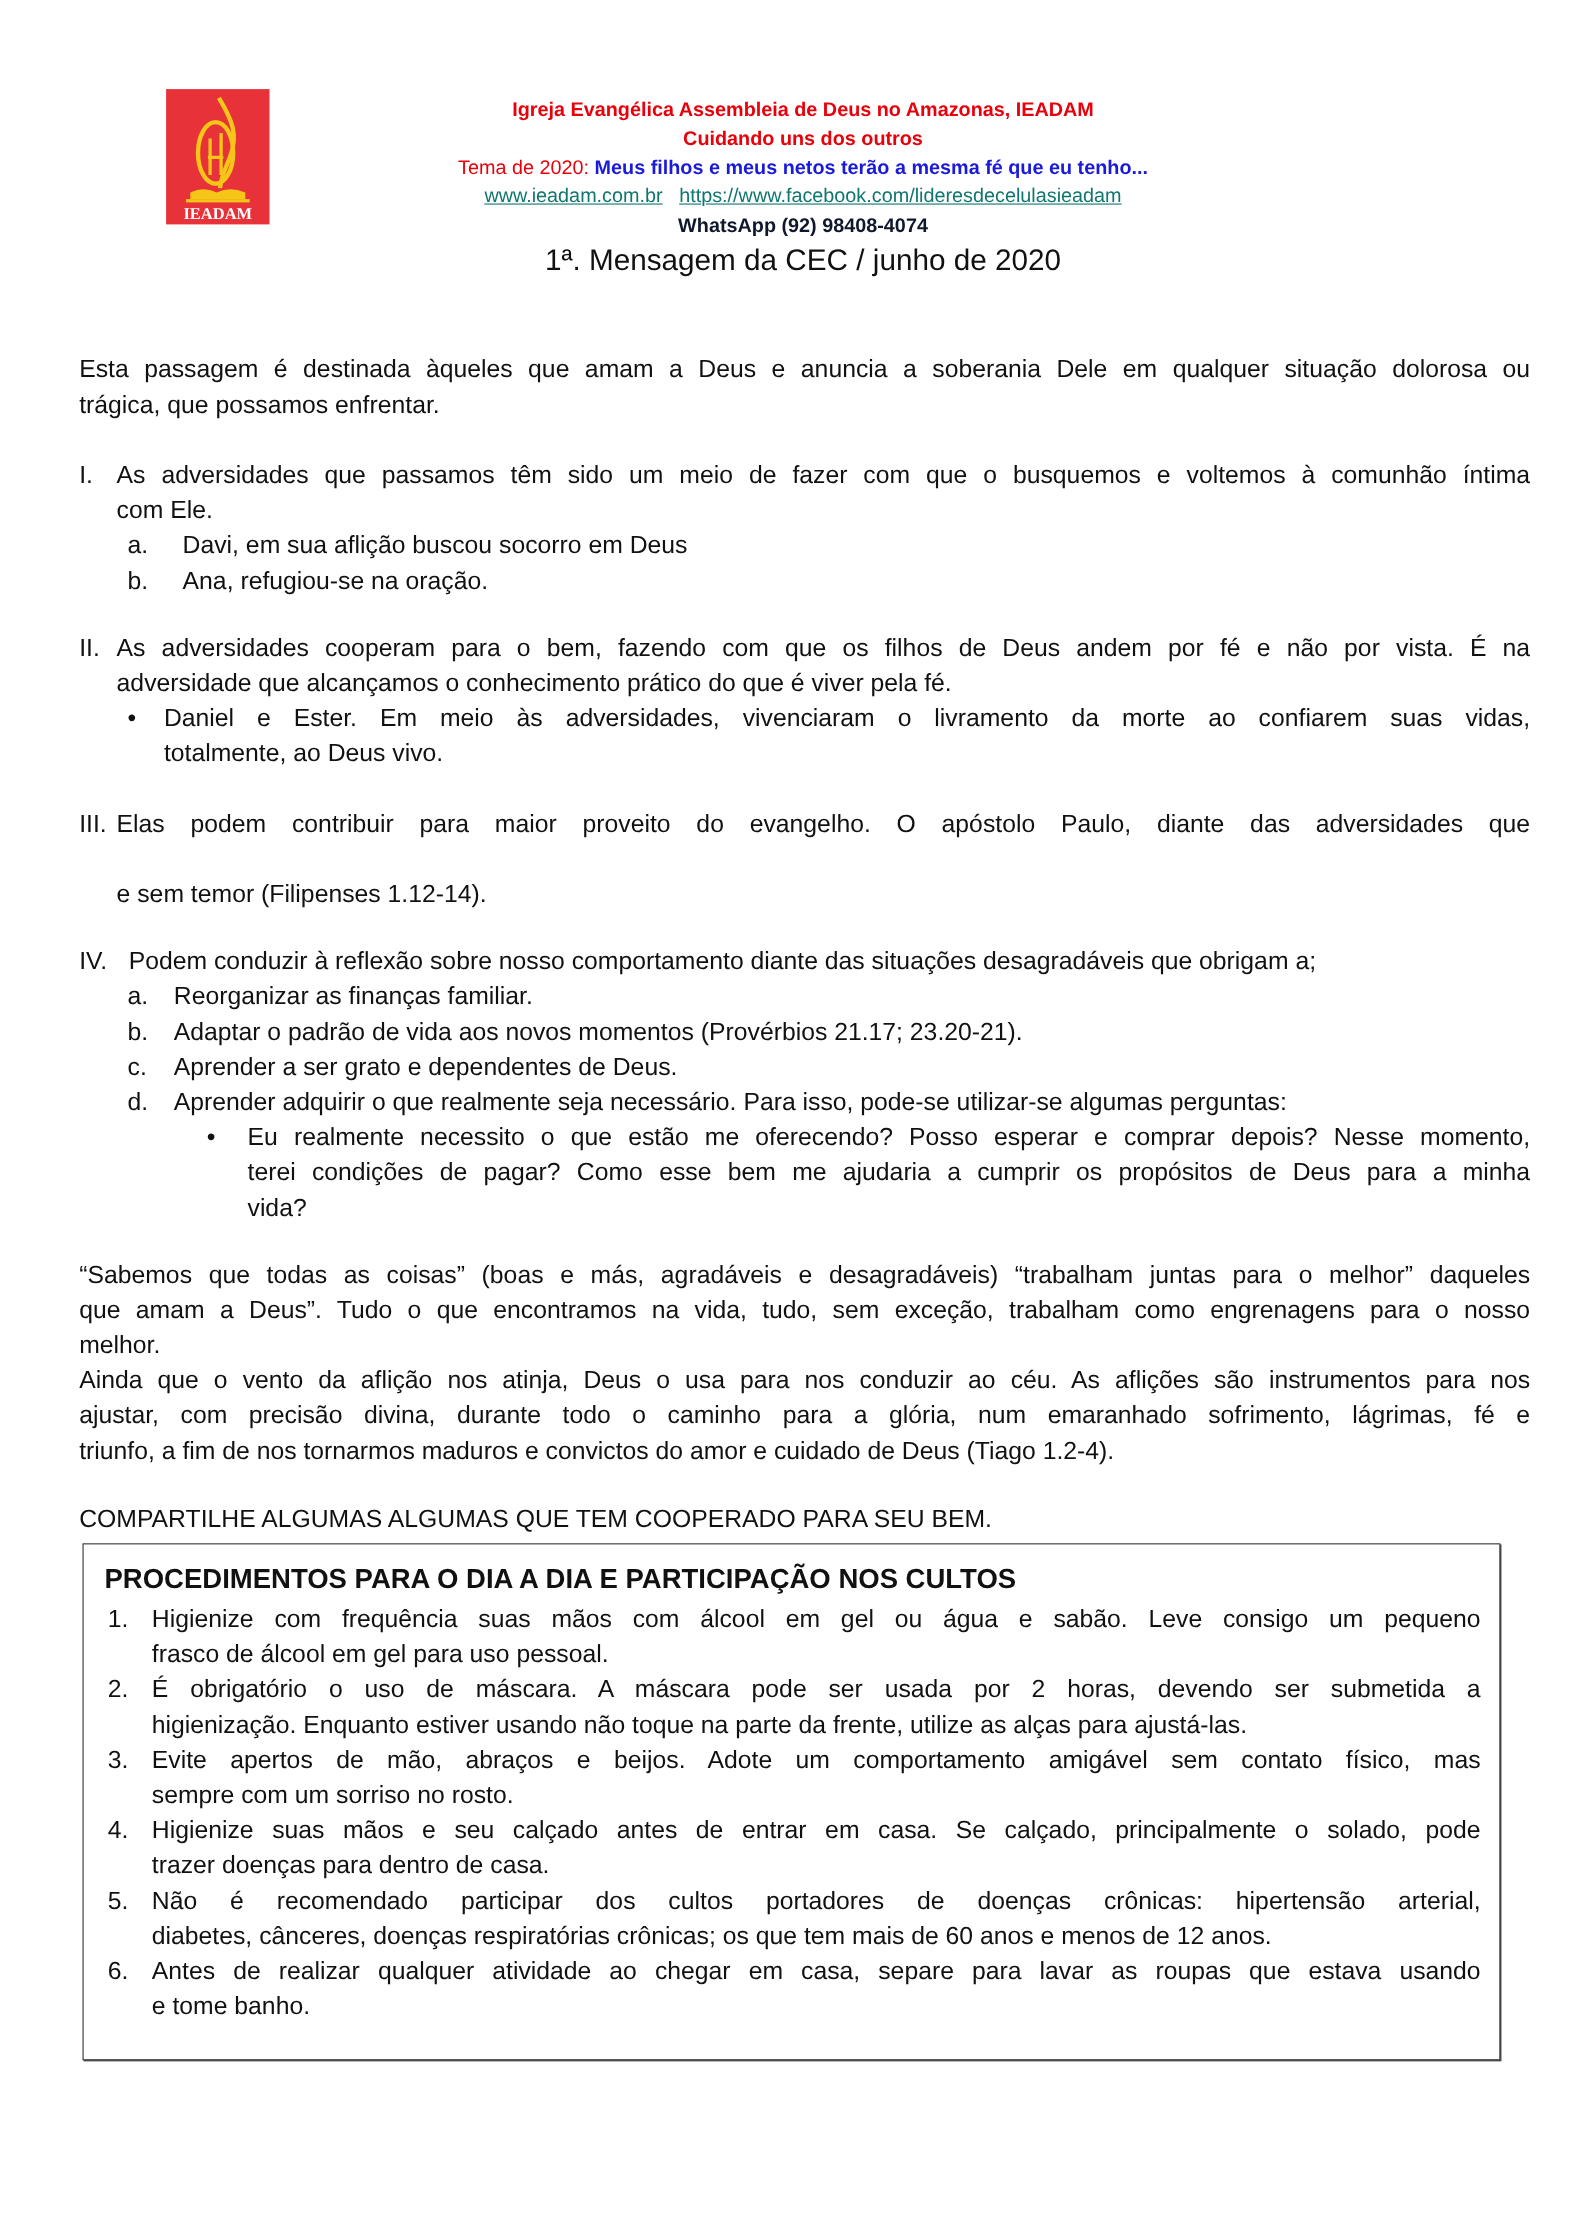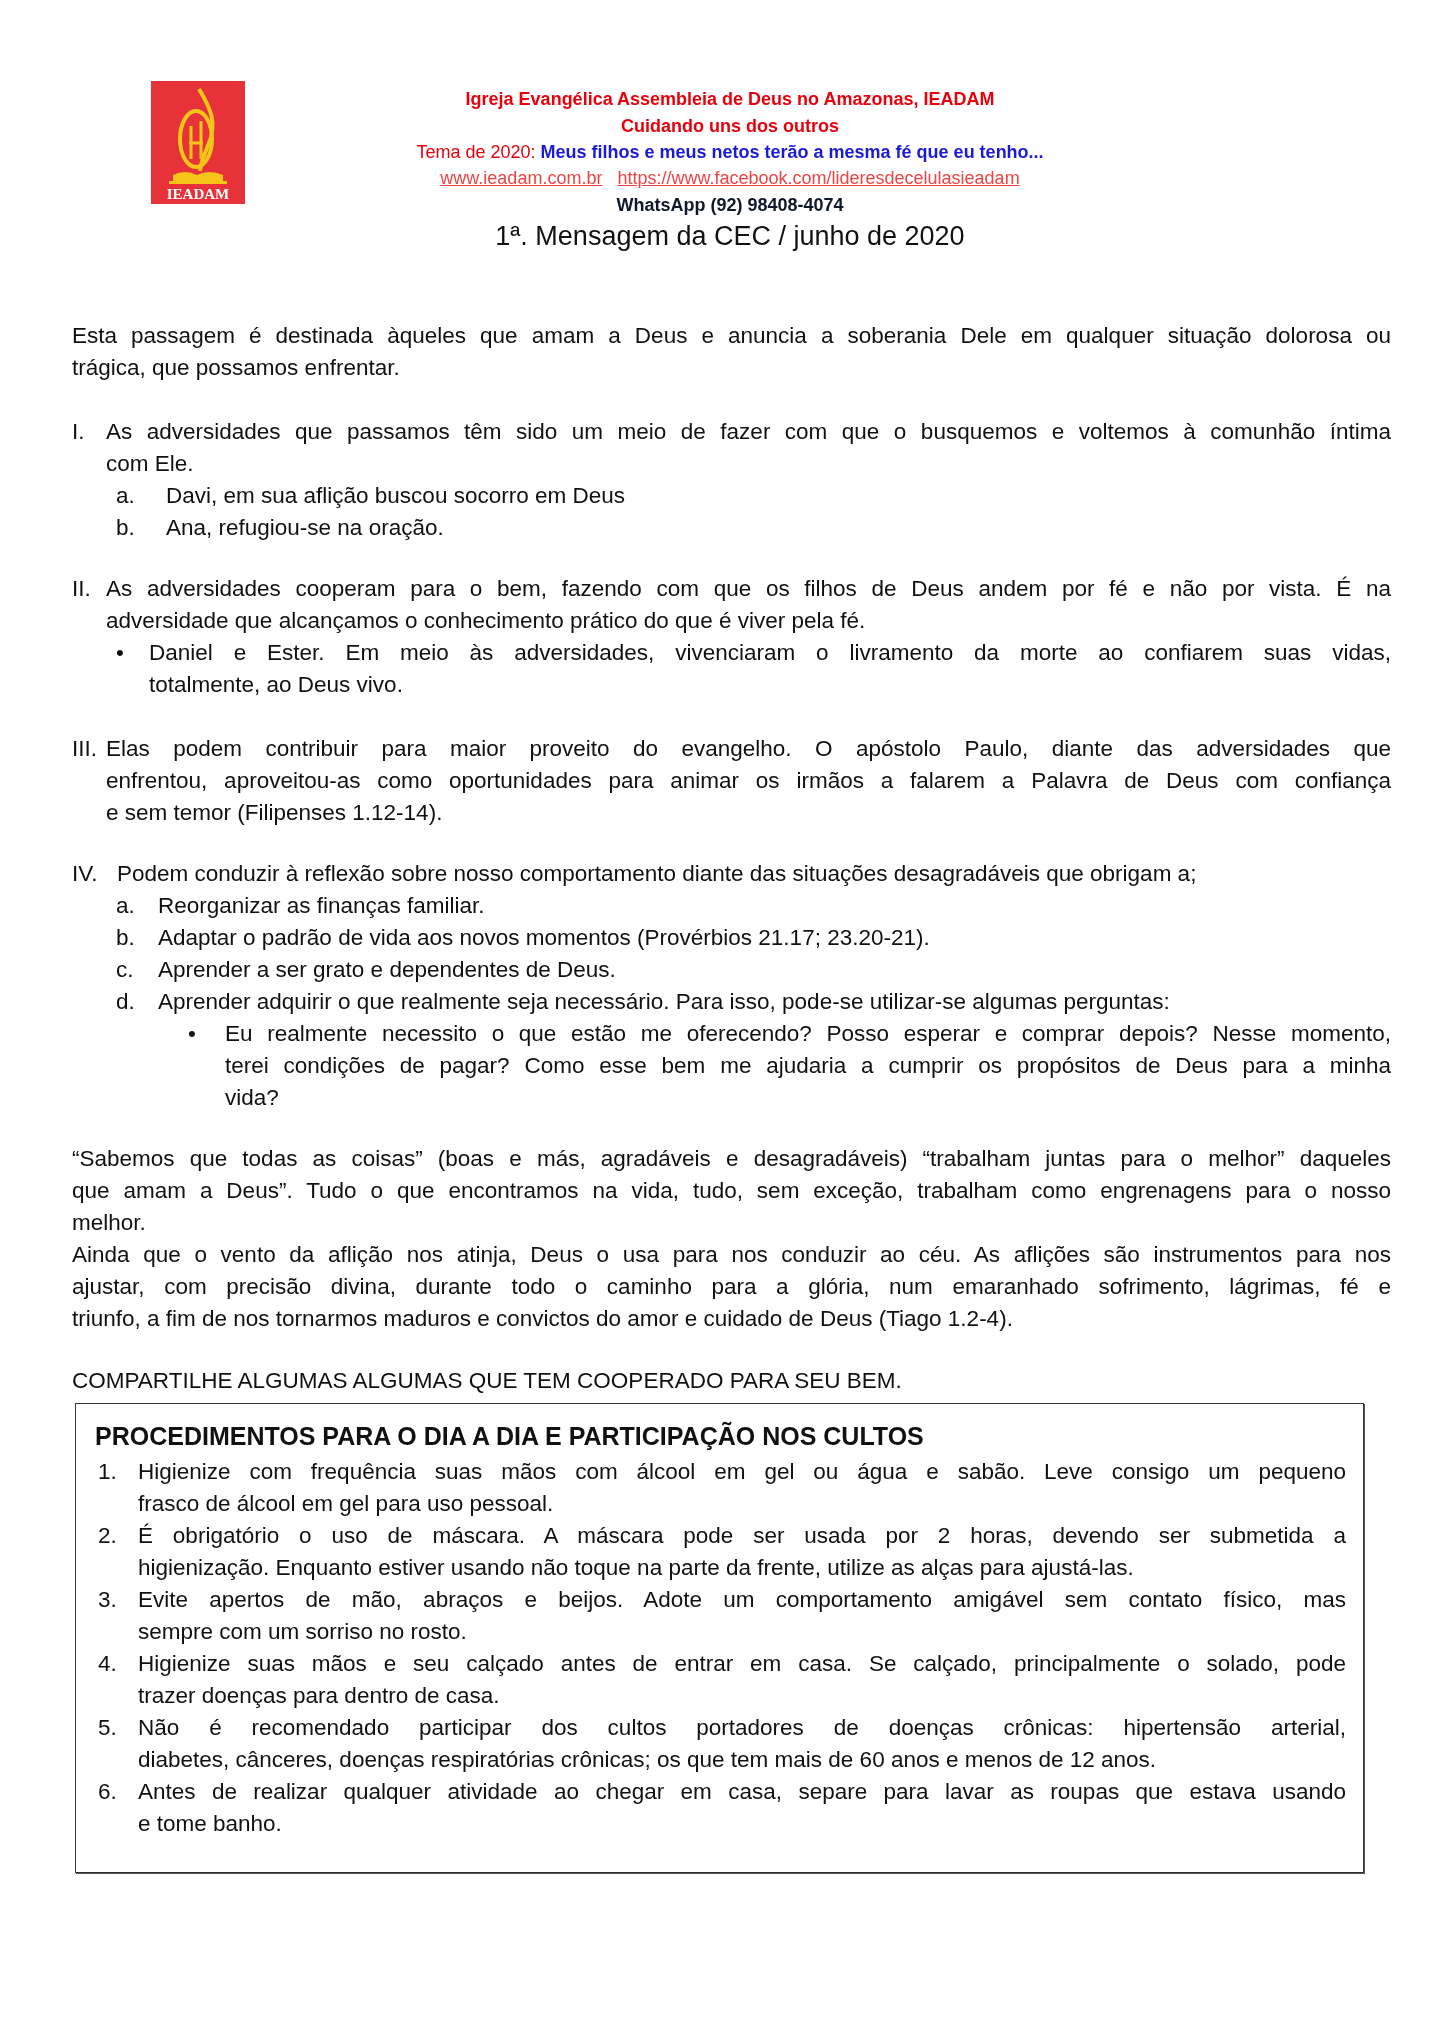--- a/index.html
+++ b/index.html
@@ -13,21 +13,21 @@
   .logo {
     position: absolute; left: 151px; top: 81px; width: 94px; height: 123px;
     background: #e8323a;
     text-align: right;
   }
   .logo svg { display: block; }
   .hdr { position: absolute; left: 300px; width: 860px; text-align: center;
          font-family: "Liberation Sans", sans-serif; font-weight: bold; font-size: 18px; }
   .hdr-red { color: #e8000b; }
   .hdr-blue { color: #1a1adb; }
-  .hdr-link { color: #ef4444; text-decoration: underline; font-weight: normal; }
+  .hdr-link { color: #0f766e; text-decoration: underline; font-weight: normal; }
   .hdr-green { color: #0f172a; }
   .normal { font-weight: normal; }
 
   .title { position: absolute; left: 200px; width: 1060px; text-align: center;
            font-size: 27px; color: #111; }
 
   
   .txt { position: absolute; font-size: 22.5px; line-height: 31.5px; color: #111; }
   .just { text-align: justify; }
 
@@ -82,21 +82,20 @@
 
   <div class="txt" style="left:72px; top:573px;">II.</div>
   <div class="txt just" style="left: 106px; top: 573px; width: 1285px; text-align-last: justify;">As adversidades cooperam para o bem, fazendo com que os filhos de Deus andem por fé e não por vista. É na</div>
   <div class="txt" style="left:106px; top:605px;">adversidade que alcançamos o conhecimento prático do que é viver pela fé.</div>
   <div class="txt" style="left:116px; top:637px;">•</div>
   <div class="txt just" style="left: 149px; top: 637px; width: 1242px; text-align-last: justify;">Daniel e Ester. Em meio às adversidades, vivenciaram o livramento da morte ao confiarem suas vidas,</div>
   <div class="txt" style="left:149px; top:669px;">totalmente, ao Deus vivo.</div>
 
   <div class="txt" style="left:72px; top:733px;">III.</div>
   <div class="txt just" style="left: 106px; top: 733px; width: 1285px; text-align-last: justify;">Elas podem contribuir para maior proveito do evangelho. O apóstolo Paulo, diante das adversidades que</div>
-  <div class="txt just" style="left: 106px; top: 765px; width: 1285px; text-align-last: justify;">enfrentou, aproveitou-as como oportunidades para animar os irmãos a falarem a Palavra de Deus com confiança</div>
   <div class="txt" style="left:106px; top:797px;">e sem temor (Filipenses 1.12-14).</div>
 
   <div class="txt" style="left:72px; top:858px;">IV.</div>
   <div class="txt" style="left:117px; top:858px;">Podem conduzir à reflexão sobre nosso comportamento diante das situações desagradáveis que obrigam a;</div>
   <div class="txt" style="left:116px; top:890px;">a.</div>
   <div class="txt" style="left:158px; top:890px;">Reorganizar as finanças familiar.</div>
   <div class="txt" style="left:116px; top:922px;">b.</div>
   <div class="txt" style="left:158px; top:922px;">Adaptar o padrão de vida aos novos momentos (Provérbios 21.17; 23.20-21).</div>
   <div class="txt" style="left:116px; top:954px;">c.</div>
   <div class="txt" style="left:158px; top:954px;">Aprender a ser grato e dependentes de Deus.</div>

